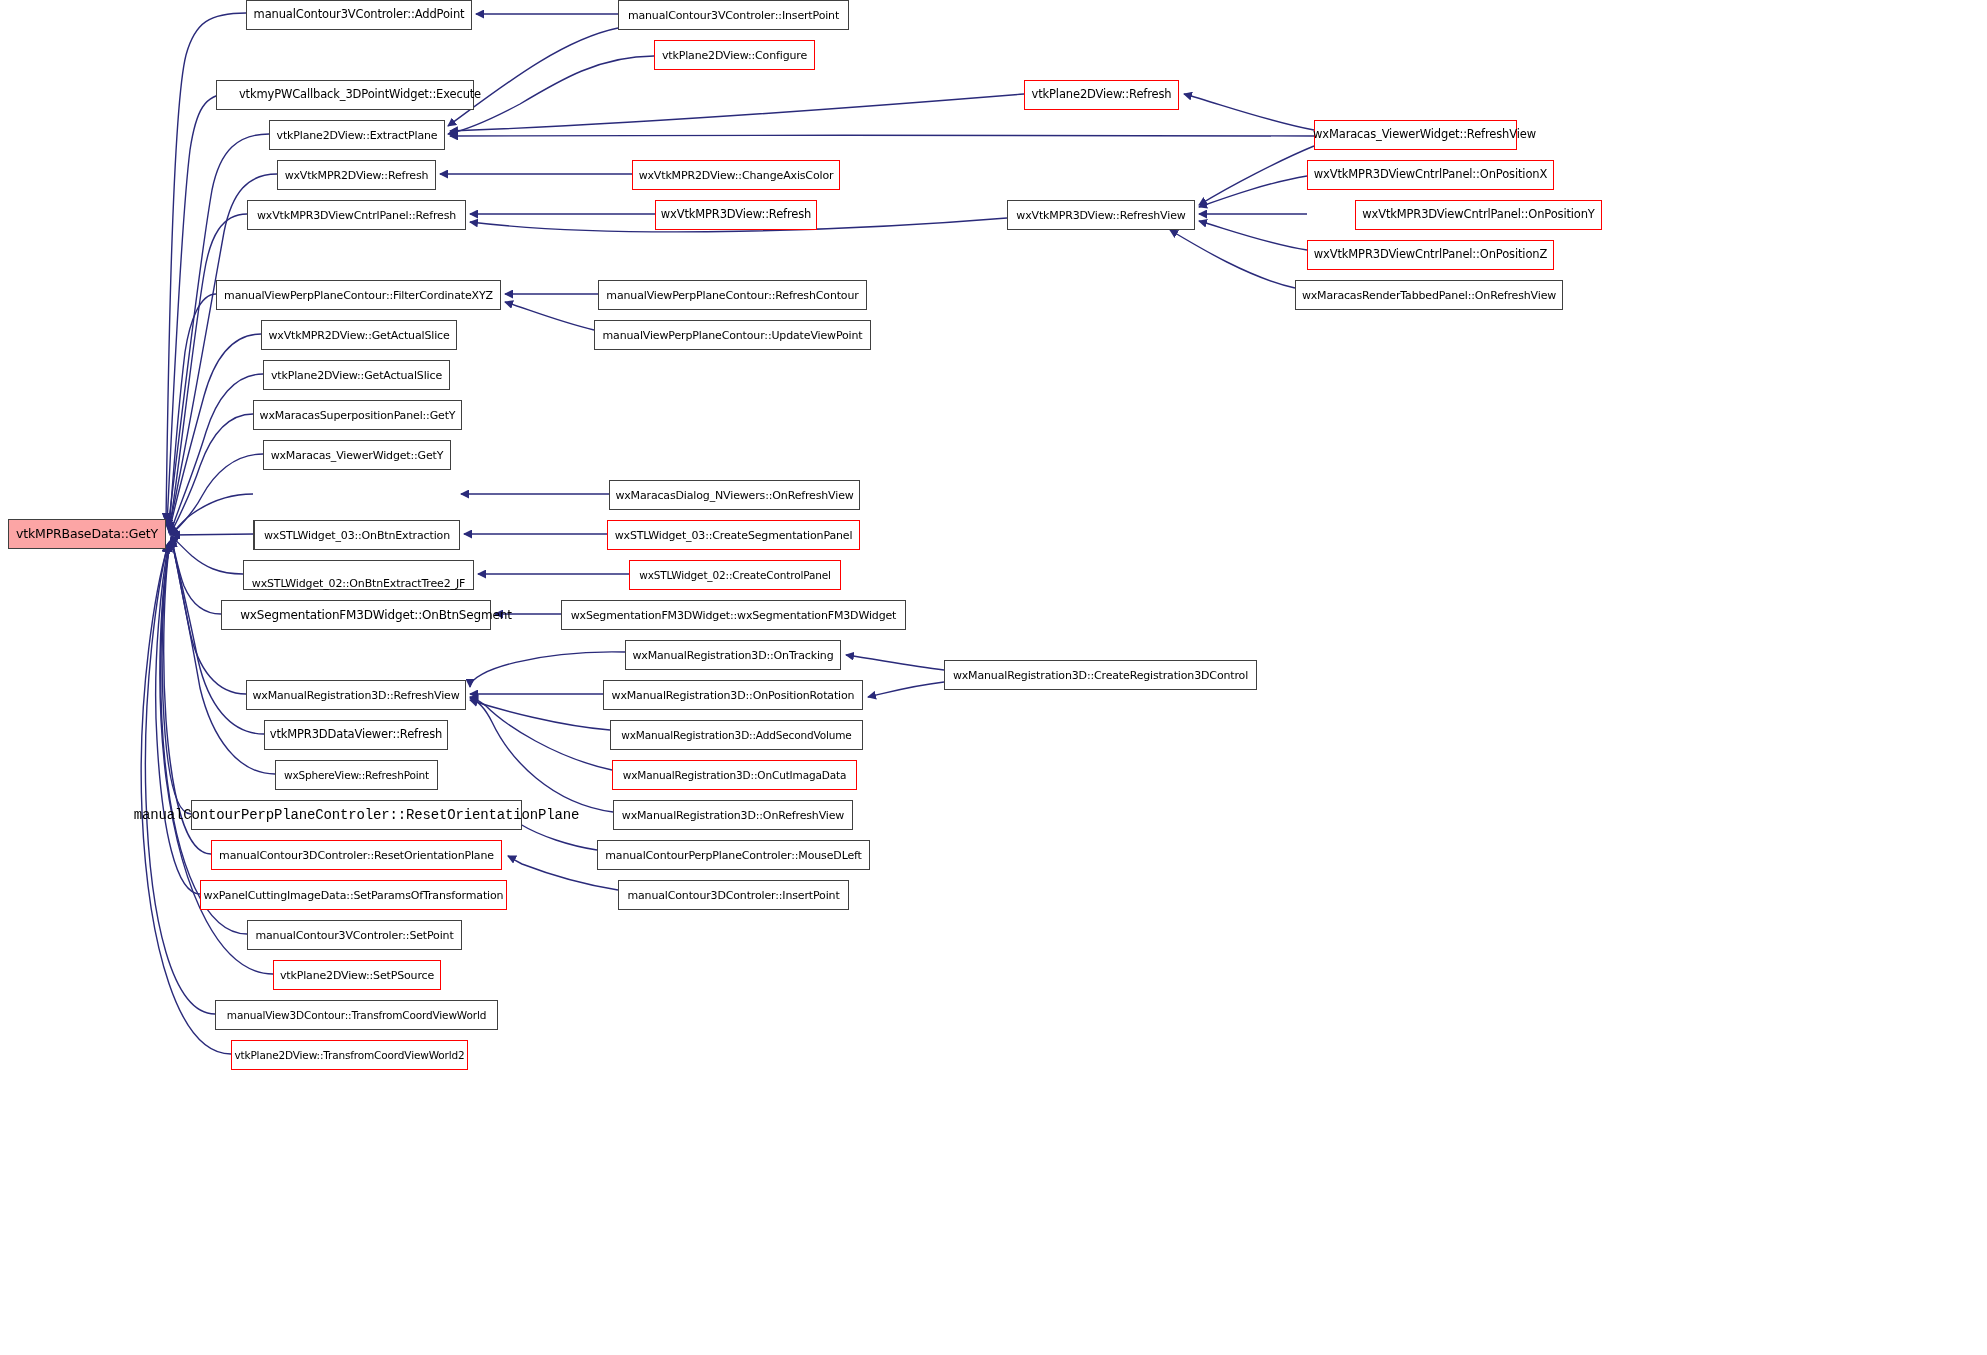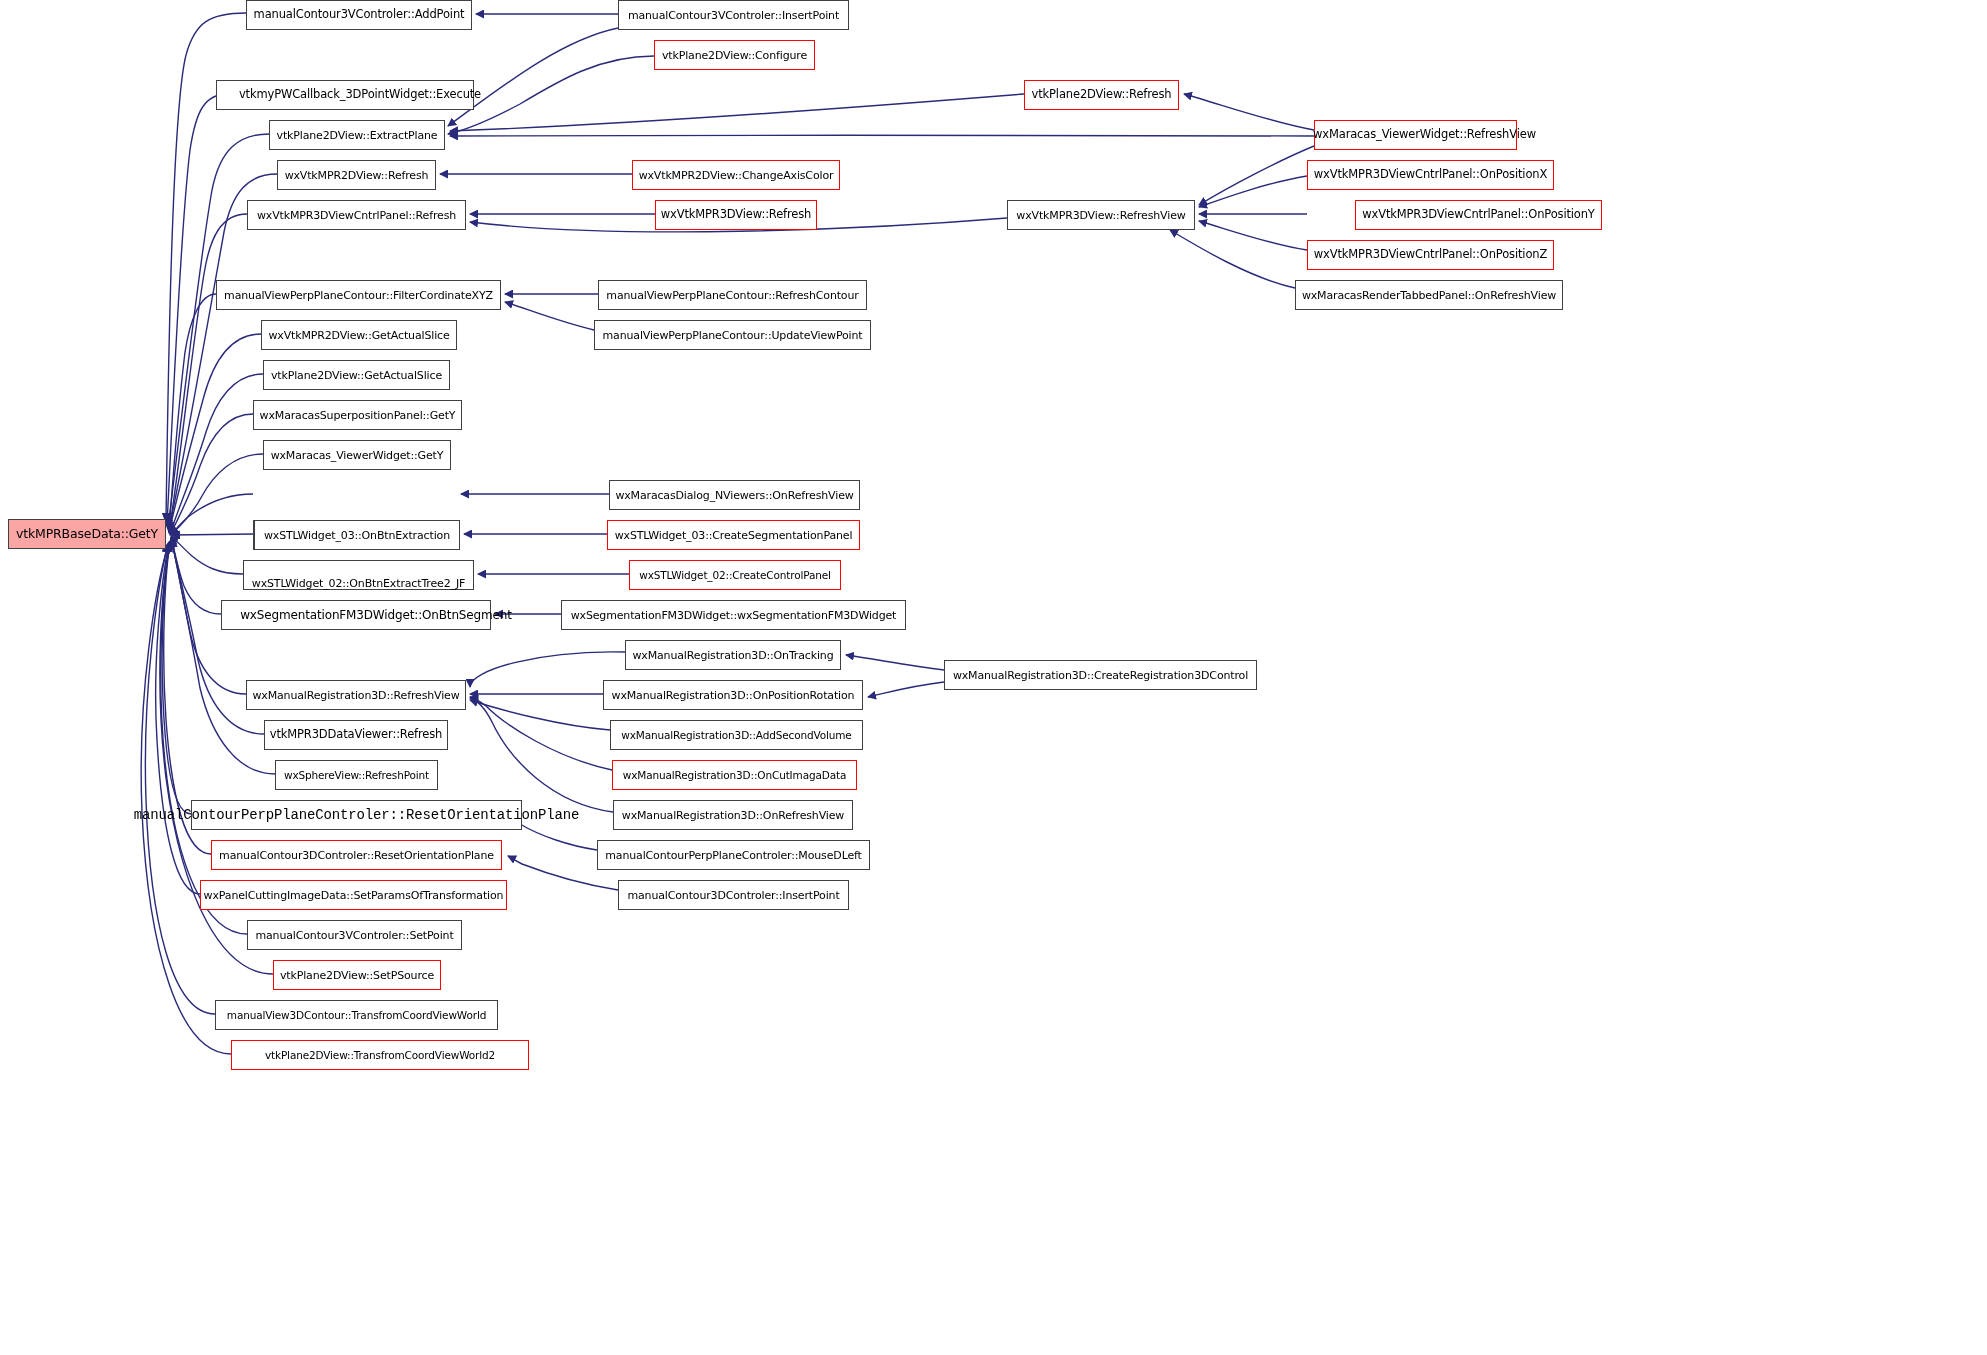--- a/index.html
+++ b/index.html
@@ -184,21 +184,21 @@
       </div>
       <div class="node" style="left: 247px; top: 920px; width: 215px; height: 30px;">
         <span class="node-label" style="font-size: 11px;">manualContour3VControler::SetPoint</span>
       </div>
       <div class="node red" style="left: 273px; top: 960px; width: 168px; height: 30px;">
         <span class="node-label" style="font-size: 11px;">vtkPlane2DView::SetPSource</span>
       </div>
       <div class="node" style="left: 215px; top: 1000px; width: 283px; height: 30px;">
         <span class="node-label" style="font-size: 10.5px;">manualView3DContour::TransfromCoordViewWorld</span>
       </div>
-      <div class="node red" style="left: 231px; top: 1040px; width: 298px; height: 30px;">
+      <div class="node red" style="left: 231px; top: 1040px; width: 237px; height: 30px;">
         <span class="node-label" style="font-size: 10.5px;">vtkPlane2DView::TransfromCoordViewWorld2</span>
       </div>
       <div class="node" style="left: 618px; top: 0px; width: 231px; height: 30px;">
         <span class="node-label" style="font-size: 11px;">manualContour3VControler::InsertPoint</span>
       </div>
       <div class="node red" style="left: 654px; top: 40px; width: 161px; height: 30px;">
         <span class="node-label" style="font-size: 11px;">vtkPlane2DView::Configure</span>
       </div>
       <div class="node red" style="left: 632px; top: 160px; width: 208px; height: 30px;">
         <span class="node-label" style="font-size: 11px;">wxVtkMPR2DView::ChangeAxisColor</span>

